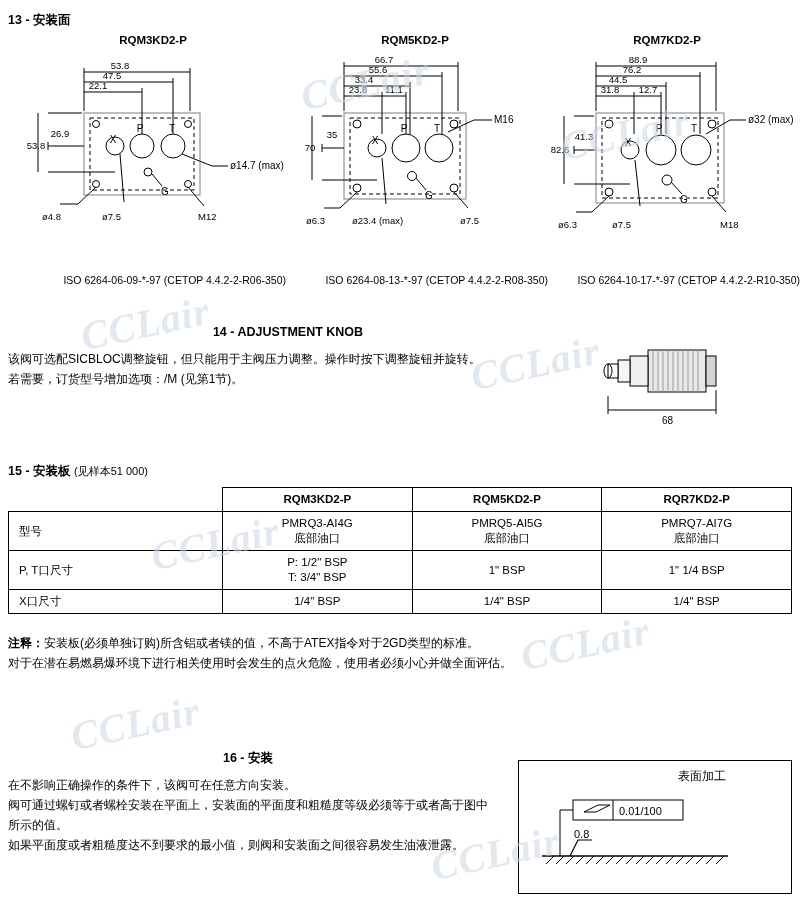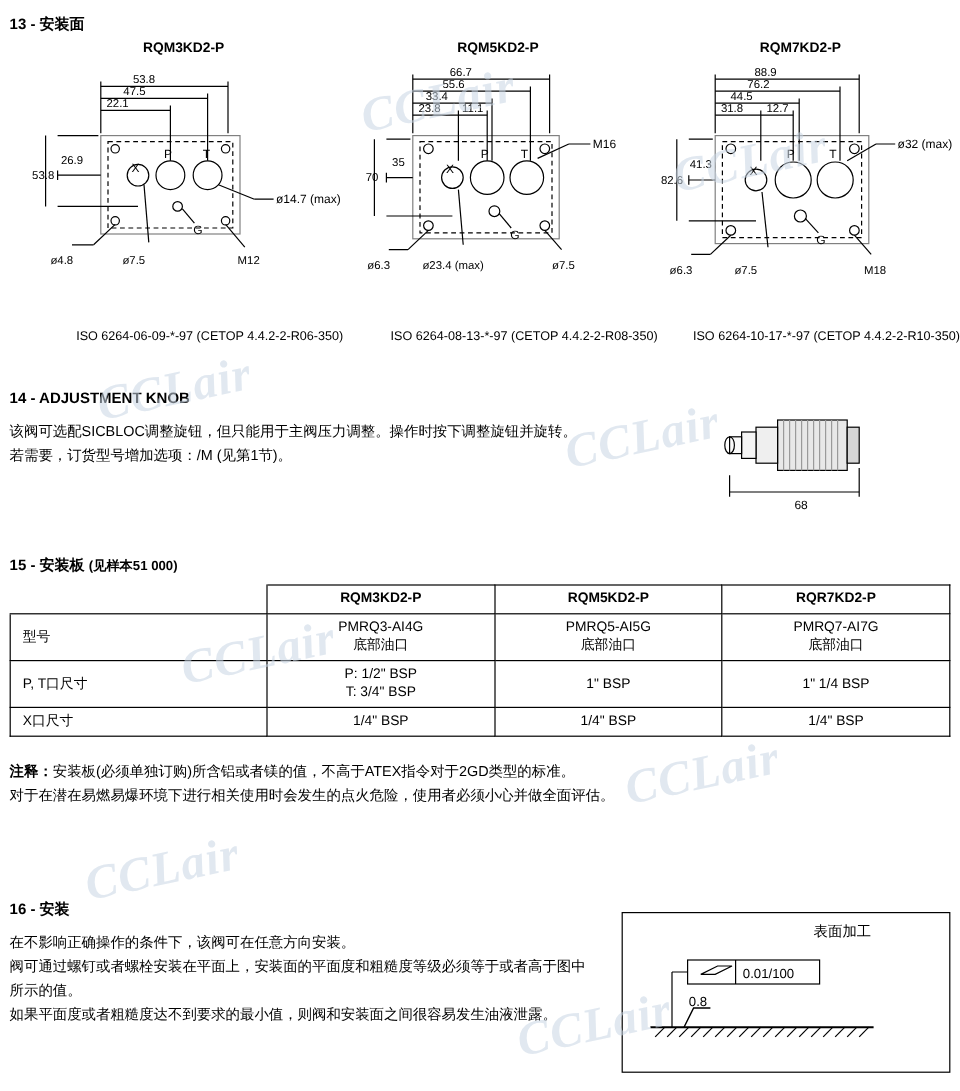--- a/index.html
+++ b/index.html
@@ -25,22 +25,22 @@
     font-size:40px;
     letter-spacing:1px;
     transform:rotate(-12deg);
     pointer-events:none;
     user-select:none;
     white-space:nowrap;
     z-index:5;
   }
 
   
-  .sec-title{font-weight:bold;font-size:12.5px;}
-  .sec-title .sub{font-weight:bold;font-size:11px;}
+  .sec-title{font-weight:bold;font-size:12.5px;text-align:center;}
+  .sec-title .sub{font-weight:normal;font-size:11px;}
   .p{font-size:12px;line-height:20px;}
 
   
   #sec13{position:absolute;left:8px;top:12px;}
   .diagrams{position:absolute;left:0;top:34px;width:800px;height:258px;}
   .dg{position:absolute;top:0;width:266px;height:258px;}
   .dg .hdr{position:absolute;top:0;width:100%;text-align:center;font-weight:bold;font-size:11.5px;}
   .dg .caption{position:absolute;bottom:6px;width:100%;text-align:right;font-size:10.5px;}
   .dg .svgwrap{position:absolute;top:20px;left:0;width:266px;height:196px;}
 

